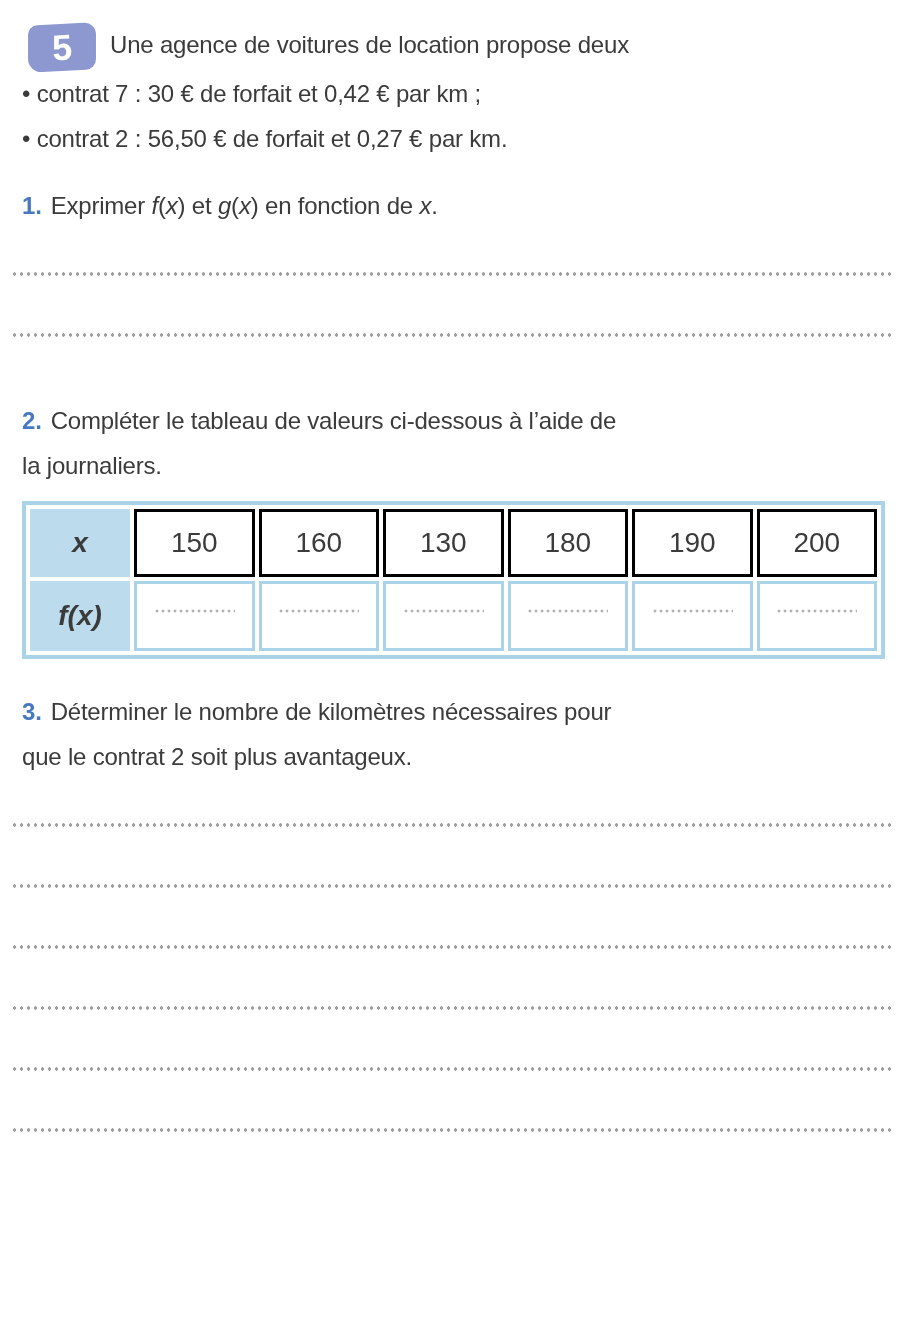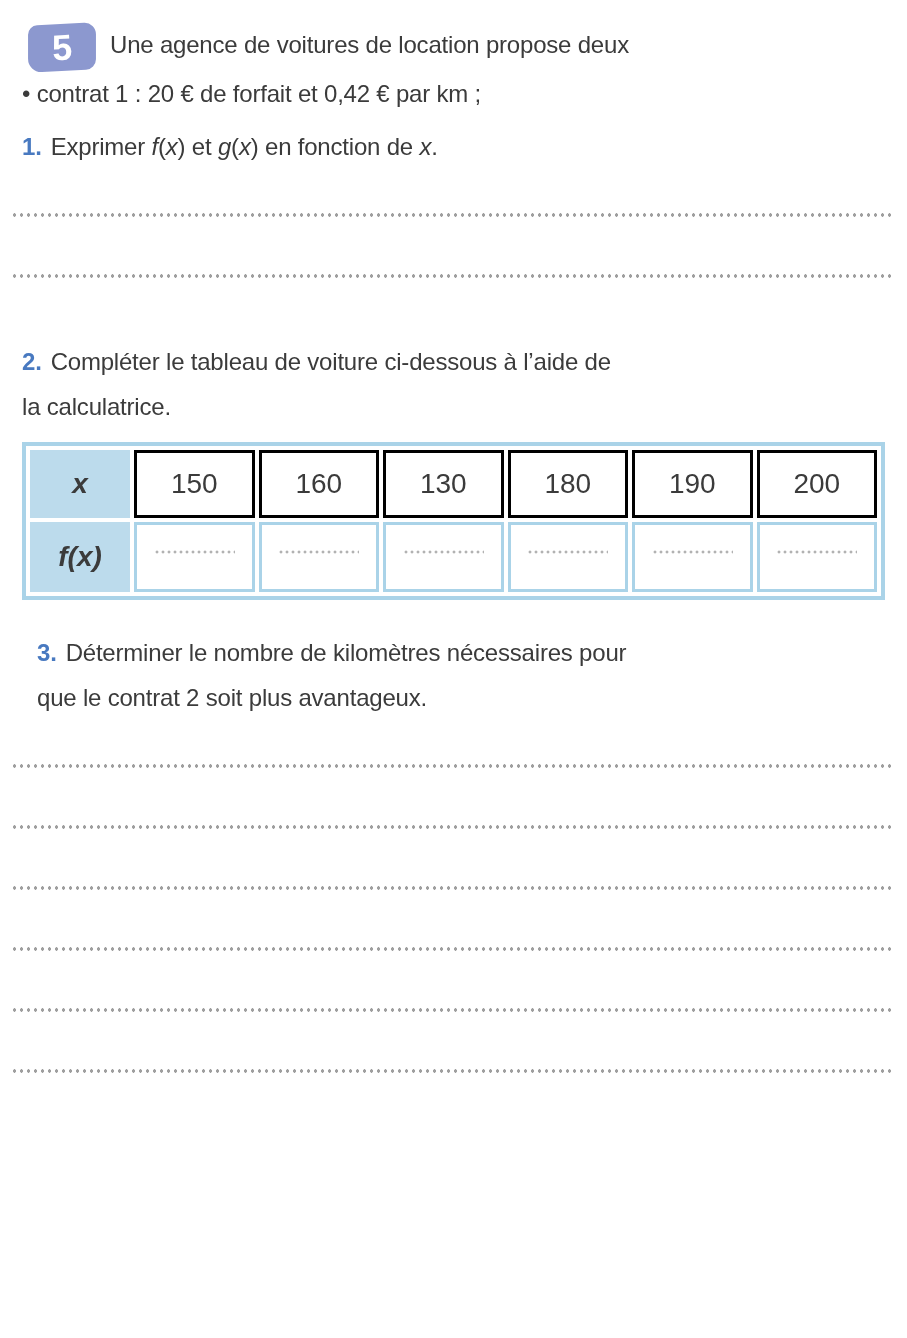--- a/index.html
+++ b/index.html
@@ -36,21 +36,21 @@
     display: flex; align-items: center; justify-content: center;
   }
   .badge span {
     color: #ffffff;
     font-size: 36px;
     font-weight: 700;
     transform: skewX(3deg);
   }
 
   .context { margin-top: 10px; }
-  .q1 { margin-top: 8px; }
+  .q1 { margin-top: 22px; }
   .qnum { color: #4879c0; font-weight: 700; margin-right: 9px; }
 
   
   .dotline {
     height: 4px;
     margin-left: -11px;
     margin-right: -9px;
     background-image: radial-gradient(circle, #9f9f9f 1.5px, rgba(0,0,0,0) 1.9px);
     background-size: 7px 4px;
     background-repeat: repeat-x;
@@ -88,53 +88,54 @@
     height: 4px;
     width: 72%;
     margin: 0 auto 11px auto;
     background-image: radial-gradient(circle, #b2b2b2 1.3px, rgba(0,0,0,0) 1.7px);
     background-size: 6px 4px;
     background-repeat: repeat-x;
     background-position: 0 50%;
   }
   .celldots.short { width: 48%; }
 
-  .q3 { margin-top: 30px; margin-left: 15px; }
+  .q3 { margin-top: 30px; }
   .ans-q3 .dotline:nth-child(1) { margin-top: 44px; }
   .ans-q3 .dotline:nth-child(n+2) { margin-top: 57px; }
 </style>
 </head>
 <body>
 
 <div class="page">
 
   <div class="intro-first">
     <div class="badge">
       <span>5</span>
     </div>
     <div class="txt">Une agence de voitures de location propose deux</div>
   </div>
 
-  <div class="txt">• contrat 1 : 20 € de forfait et 0,42 € par km ;</div>
+  <div class="txt">• contrat 7 : 30 € de forfait et 0,42 € par km ;</div>
+  <div class="txt">• contrat 2 : 56,50 € de forfait et 0,27 € par km.</div>
 
 
   <div class="txt q1">
     <span class="qnum">1.</span><span>Exprimer <i>f</i>(<i>x</i>) et <i>g</i>(<i>x</i>) en fonction de <i>x</i>.</span>
   </div>
 
   <div class="ans-q1">
     <div class="dotline"></div>
     <div class="dotline"></div>
   </div>
 
   <div class="q2">
     <div class="txt">
-      <span class="qnum">2.</span><span>Compléter le tableau de voiture ci-dessous à l’aide de</span>
+      <span class="qnum">2.</span><span>Compléter le tableau de valeurs ci-dessous à l’aide de</span>
     </div>
-    <div class="txt">la calculatrice.</div>
+    <div class="txt">la journaliers.</div>
   </div>
 
   <table class="values">
     <tbody>
       <tr class="hdr">
         <td class="lbl"><i>x</i></td>
         <td class="val">150</td>
         <td class="val">160</td>
         <td class="val">130</td>
         <td class="val">180</td>

